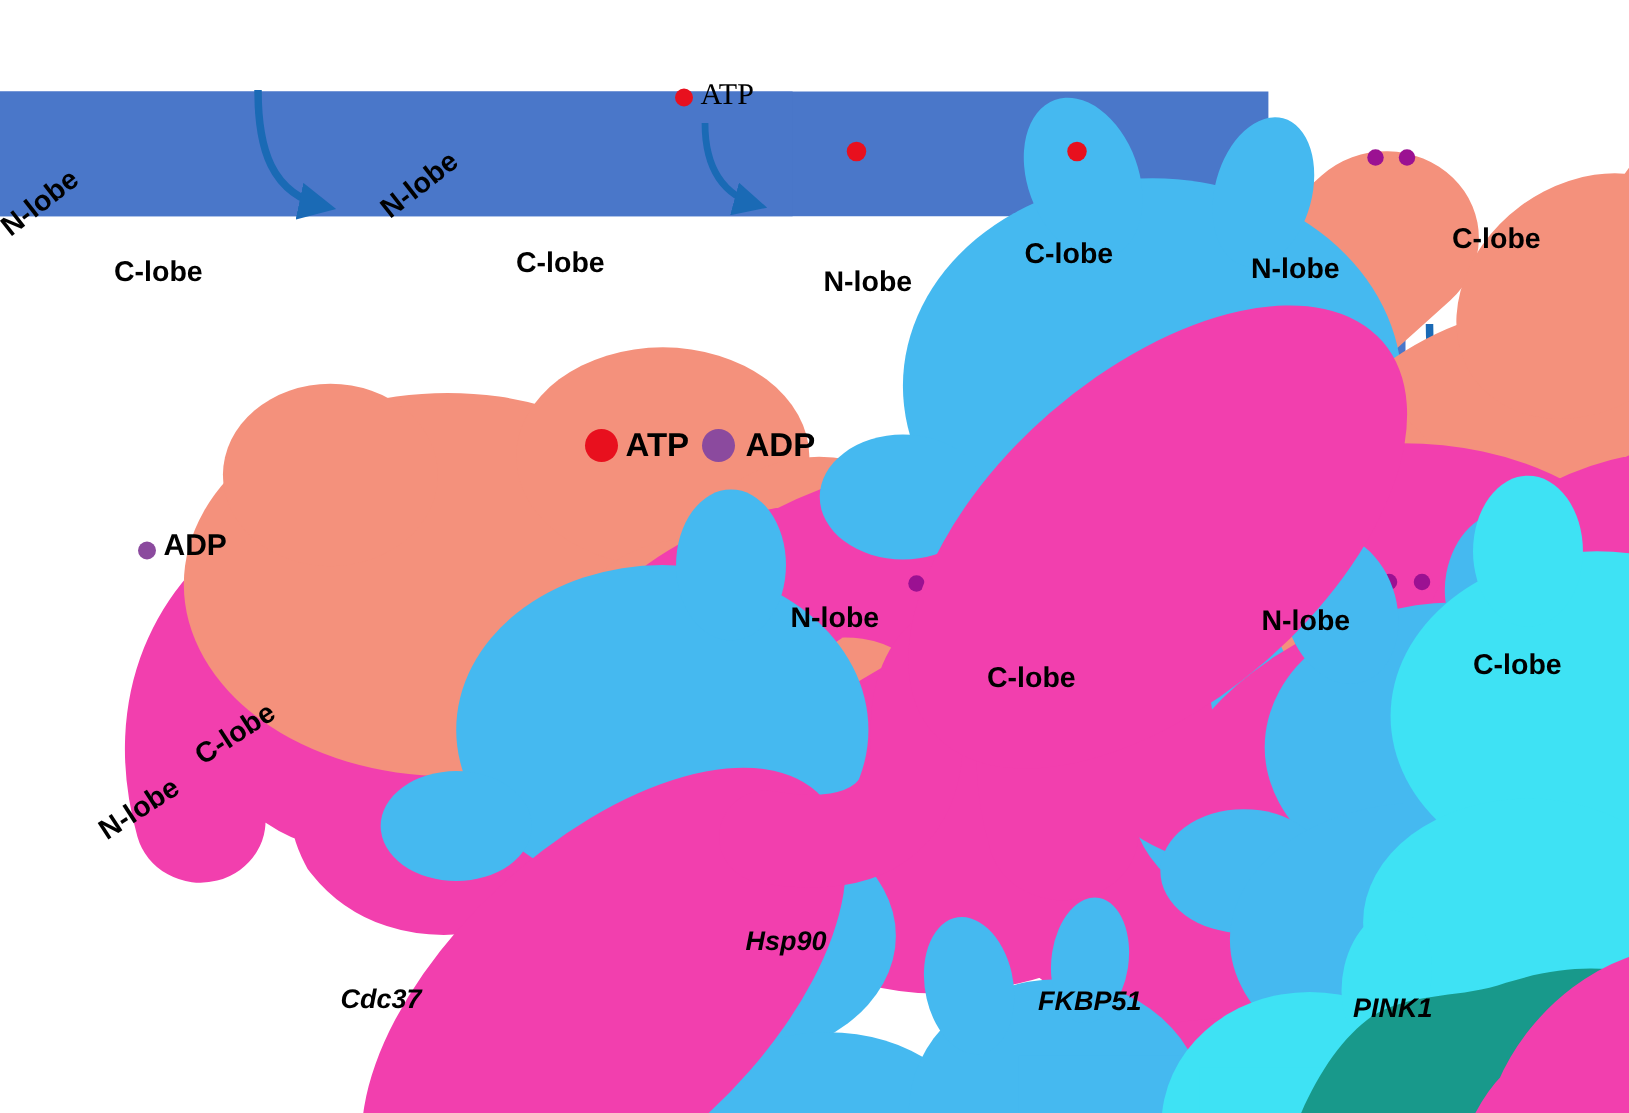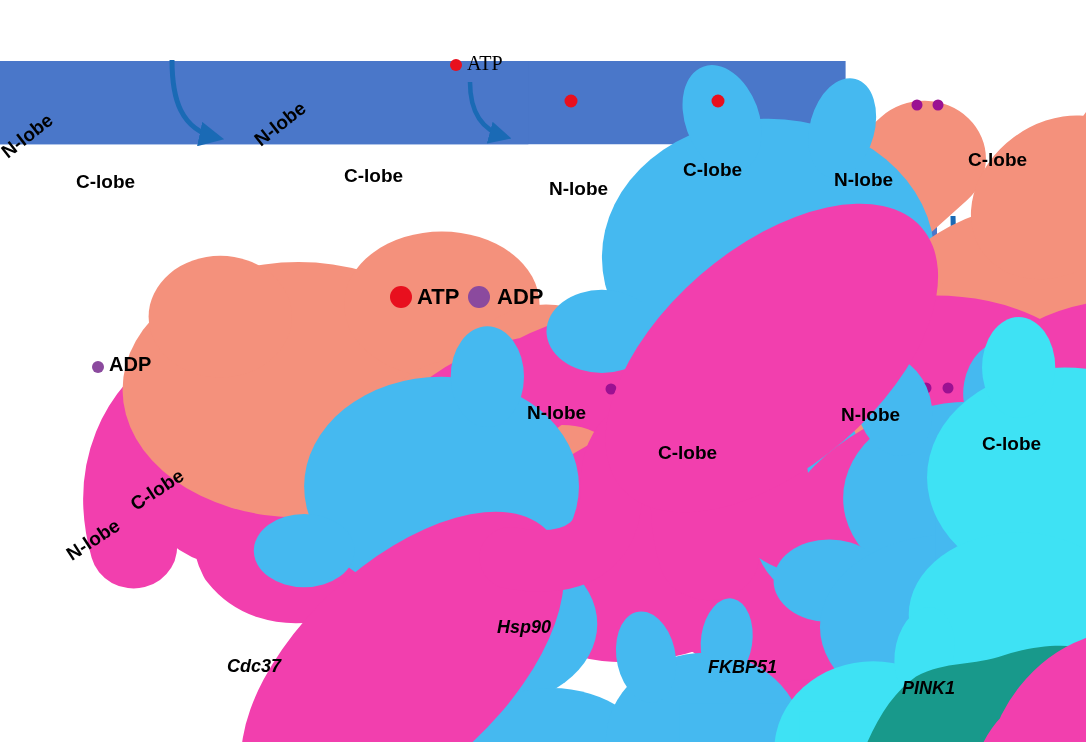--- a/index.html
+++ b/index.html
@@ -227,15 +227,15 @@
 
   <div class="lbl" style="left:527px;top:403px;">N-lobe</div>
   <div class="lbl" style="left:658px;top:443px;">C-lobe</div>
 
   <div class="lbl adp-rel" style="left:109px;top:353px;">ADP</div>
   <div class="lbl rot33" style="left:128px;top:480px;">C-lobe</div>
   <div class="lbl rot33" style="left:64px;top:530px;">N-lobe</div>
 
   <div class="lbl legend" style="left:227px;top:657px;">Cdc37</div>
   <div class="lbl legend" style="left:497px;top:618px;">Hsp90</div>
-  <div class="lbl legend" style="left:708px;top:658px;">FKBP51</div>
-  <div class="lbl legend" style="left:902px;top:663px;margin-top:16px;">PINK1</div>
+  <div class="lbl legend" style="left:692px;top:658px;">FKBP51</div>
+  <div class="lbl legend" style="left:902px;top:663px;">PINK1</div>
 </div>
 
 </body></html>

